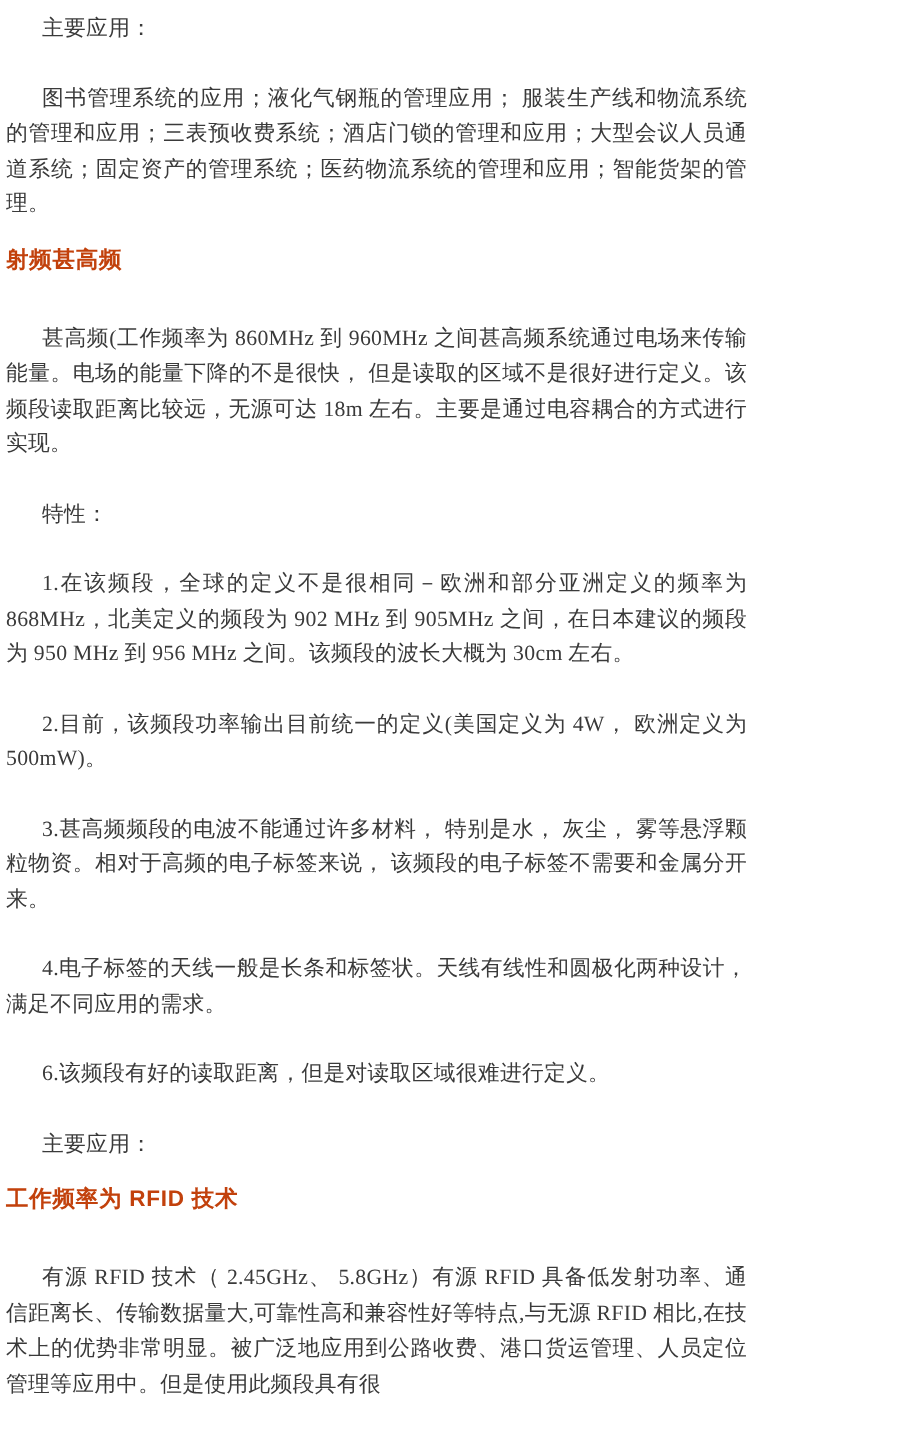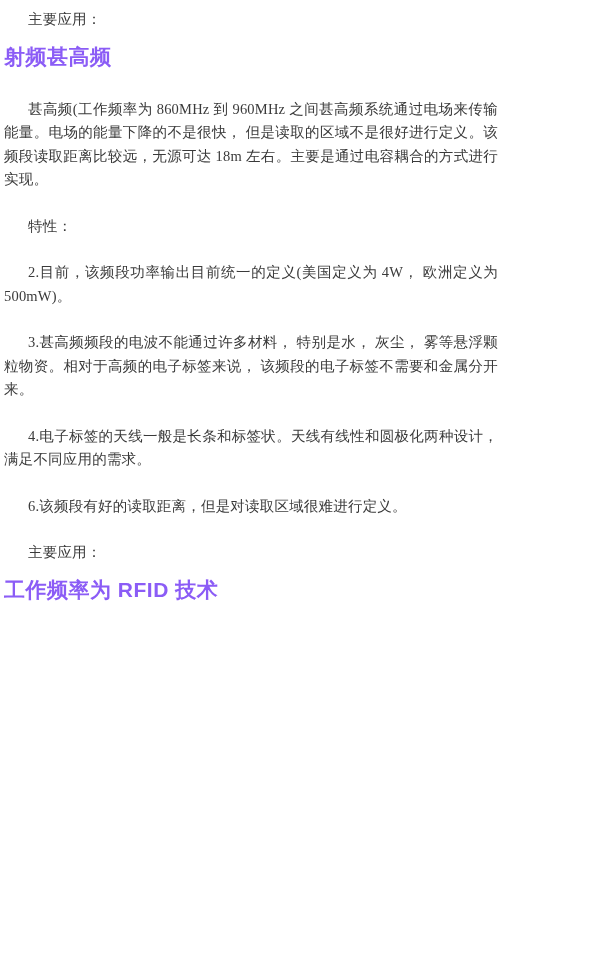--- a/index.html
+++ b/index.html
@@ -25,36 +25,39 @@
     color: #3a3a3a;
   }
   .doc p.paragraph {
     margin: 0 0 23px 0;
     text-indent: 24px;
     text-align: justify;
     letter-spacing: 0.2px;
   }
   .doc h2.heading {
     font-family: "Liberation Sans", "DejaVu Sans", sans-serif;
-    font-size: 21px;
+    font-size: 15px;
     font-weight: bold;
-    color: #8b5cf6;
+    color: #c2410c;
     line-height: 23px;
     margin: -10px 0 30px 0;
     text-indent: 0;
     letter-spacing: 0.5px;
   }
 </style>
 </head>
 <body>
 
 <div class="doc" id="doc">
     <p class="paragraph">主要应用：</p>
+    <p class="paragraph">图书管理系统的应用；液化气钢瓶的管理应用； 服装生产线和物流系统的管理和应用；三表预收费系统；酒店门锁的管理和应用；大型会议人员通道系统；固定资产的管理系统；医药物流系统的管理和应用；智能货架的管理。</p>
     <h2 class="heading">射频甚高频</h2>
     <p class="paragraph">甚高频(工作频率为 860MHz 到 960MHz 之间甚高频系统通过电场来传输能量。电场的能量下降的不是很快， 但是读取的区域不是很好进行定义。该频段读取距离比较远，无源可达 18m 左右。主要是通过电容耦合的方式进行实现。</p>
     <p class="paragraph">特性：</p>
+    <p class="paragraph">1.在该频段，全球的定义不是很相同－欧洲和部分亚洲定义的频率为 868MHz，北美定义的频段为 902 MHz 到 905MHz 之间，在日本建议的频段为 950 MHz 到 956 MHz 之间。该频段的波长大概为 30cm 左右。</p>
     <p class="paragraph">2.目前，该频段功率输出目前统一的定义(美国定义为 4W， 欧洲定义为 500mW)。</p>
     <p class="paragraph">3.甚高频频段的电波不能通过许多材料， 特别是水， 灰尘， 雾等悬浮颗粒物资。相对于高频的电子标签来说， 该频段的电子标签不需要和金属分开来。</p>
     <p class="paragraph">4.电子标签的天线一般是长条和标签状。天线有线性和圆极化两种设计，满足不同应用的需求。</p>
     <p class="paragraph">6.该频段有好的读取距离，但是对读取区域很难进行定义。</p>
     <p class="paragraph">主要应用：</p>
     <h2 class="heading">工作频率为 RFID 技术</h2>
+    <p class="paragraph">有源 RFID 技术（ 2.45GHz、 5.8GHz）有源 RFID 具备低发射功率、通信距离长、传输数据量大,可靠性高和兼容性好等特点,与无源 RFID 相比,在技术上的优势非常明显。被广泛地应用到公路收费、港口货运管理、人员定位管理等应用中。但是使用此频段具有很</p>
   </div>
 
 </body></html>

